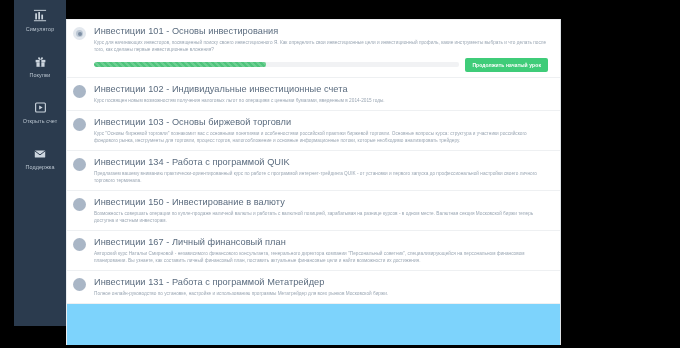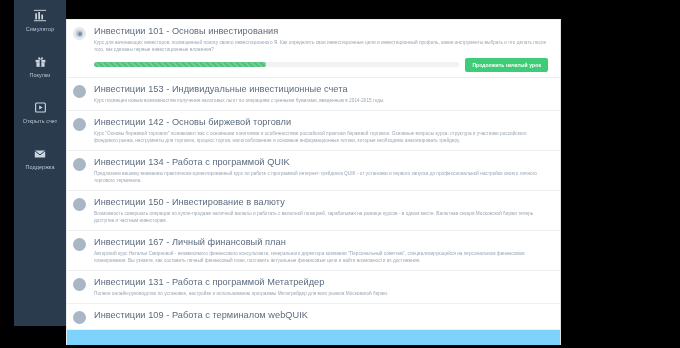--- a/index.html
+++ b/index.html
@@ -243,27 +243,27 @@
       <div class="progress-row">
         <div class="progress-track">
           <div class="progress-fill" id="pf0" style="width: 47%;"></div>
         </div>
         <button class="continue-btn">Продолжить начатый урок</button>
       </div>
     </div>
 
     <div class="course">
       <span class="course-bullet"></span>
-      <div class="course-title">Инвестиции 153 - Индивидуальные инвестиционные счета</div>
+      <div class="course-title">Инвестиции 102 - Индивидуальные инвестиционные счета</div>
       <div class="course-desc">Курс посвящен новым возможностям получения налоговых льгот по операциям с ценными бумагами, введенным в 2014-2015 годы.</div>
     </div>
 
     <div class="course">
       <span class="course-bullet"></span>
-      <div class="course-title">Инвестиции 142 - Основы биржевой торговли</div>
+      <div class="course-title">Инвестиции 103 - Основы биржевой торговли</div>
       <div class="course-desc">Курс "Основы биржевой торговли" познакомит вас с основными понятиями и особенностями российской практики биржевой торговли. Основные вопросы курса: структура и участники российского фондового рынка, инструменты для торговли, процесс торгов, налогообложение и основные информационные потоки, которые необходимо анализировать трейдеру.</div>
     </div>
 
     <div class="course">
       <span class="course-bullet"></span>
       <div class="course-title">Инвестиции 134 - Работа с программой QUIK</div>
       <div class="course-desc">Предлагаем вашему вниманию практически-ориентированный курс по работе с программой интернет-трейдинга QUIK - от установки и первого запуска до профессиональной настройки своего личного торгового терминала.</div>
     </div>
 
     <div class="course">
@@ -278,20 +278,15 @@
       <div class="course-title">Инвестиции 167 - Личный финансовый план</div>
       <div class="course-desc">Авторский курс Натальи Смирновой - независимого финансового консультанта, генерального директора компании "Персональный советник", специализирующейся на персональном финансовом планировании. Вы узнаете, как составить личный финансовый план, поставить актуальные финансовые цели и найти возможности их достижения.</div>
     </div>
 
     <div class="course">
       <span class="course-bullet"></span>
       <div class="course-title">Инвестиции 131 - Работа с программой Метатрейдер</div>
       <div class="course-desc">Полное онлайн-руководство по установке, настройке и использованию программы Метатрейдер для всех рынков Московской биржи.</div>
     </div>
 
-    <div class="course one-line">
-      <span class="course-bullet"></span>
-      <div class="course-title">Инвестиции 109 - Работа с терминалом webQUIK</div>
-
-    </div>
 
   </div>
 </div>
 
 </body></html>

